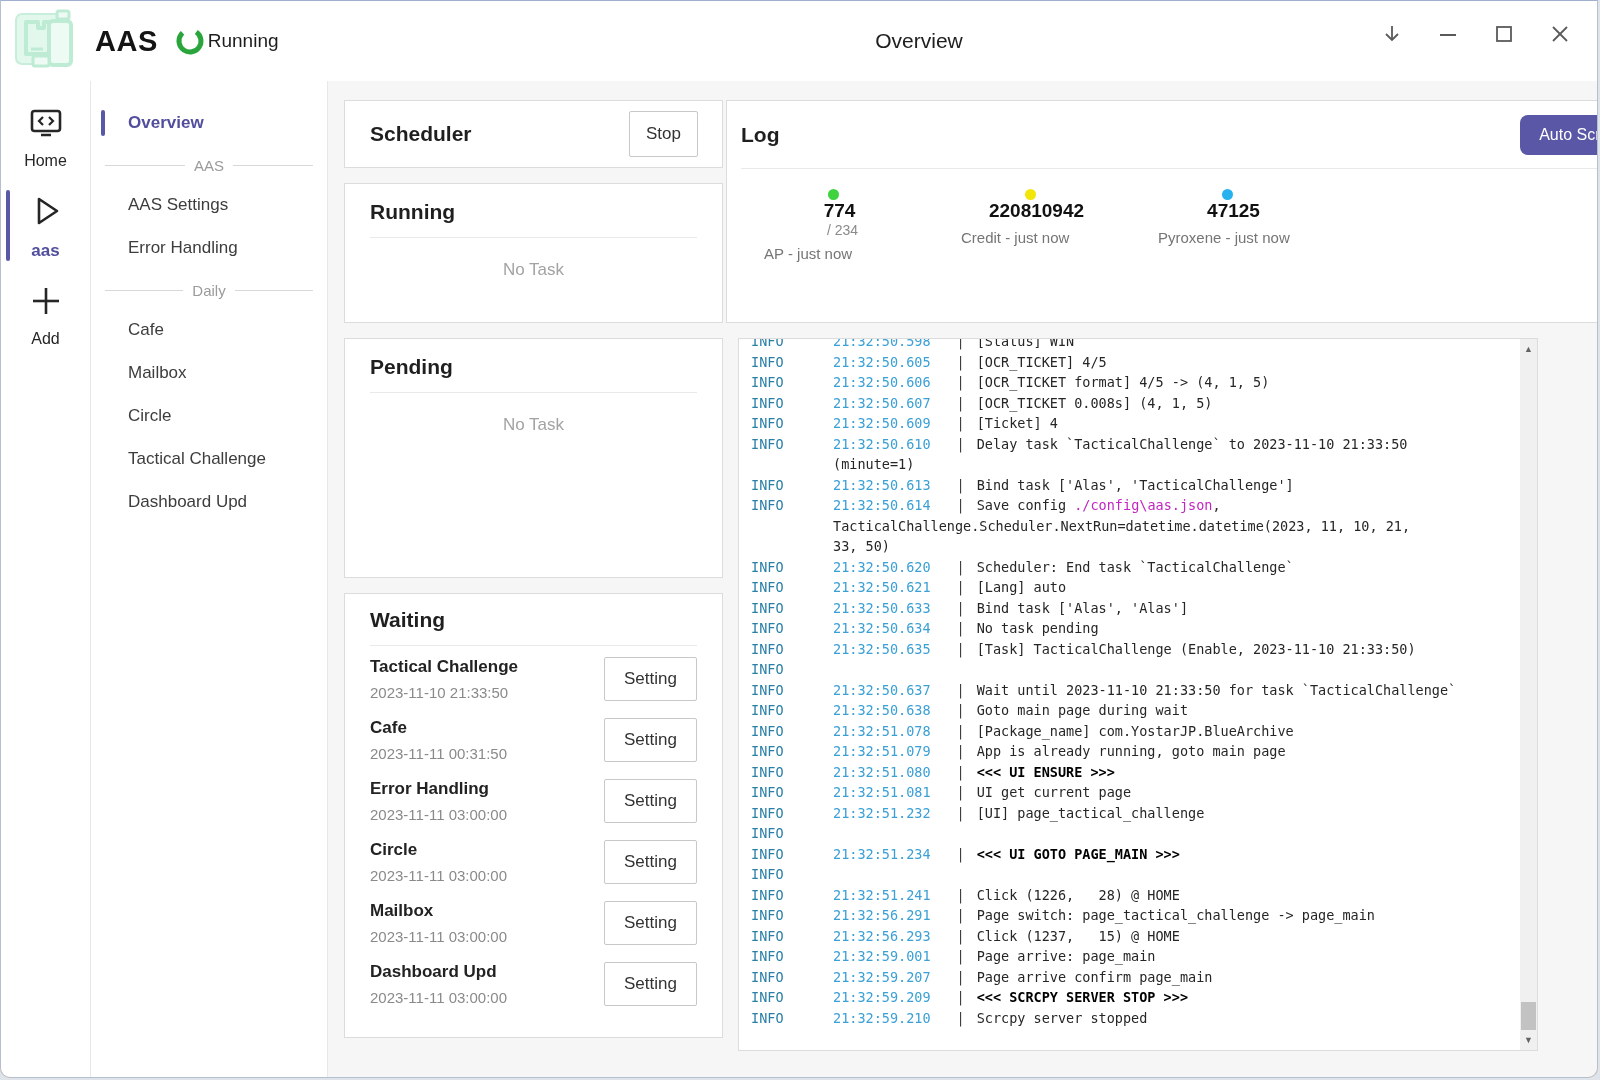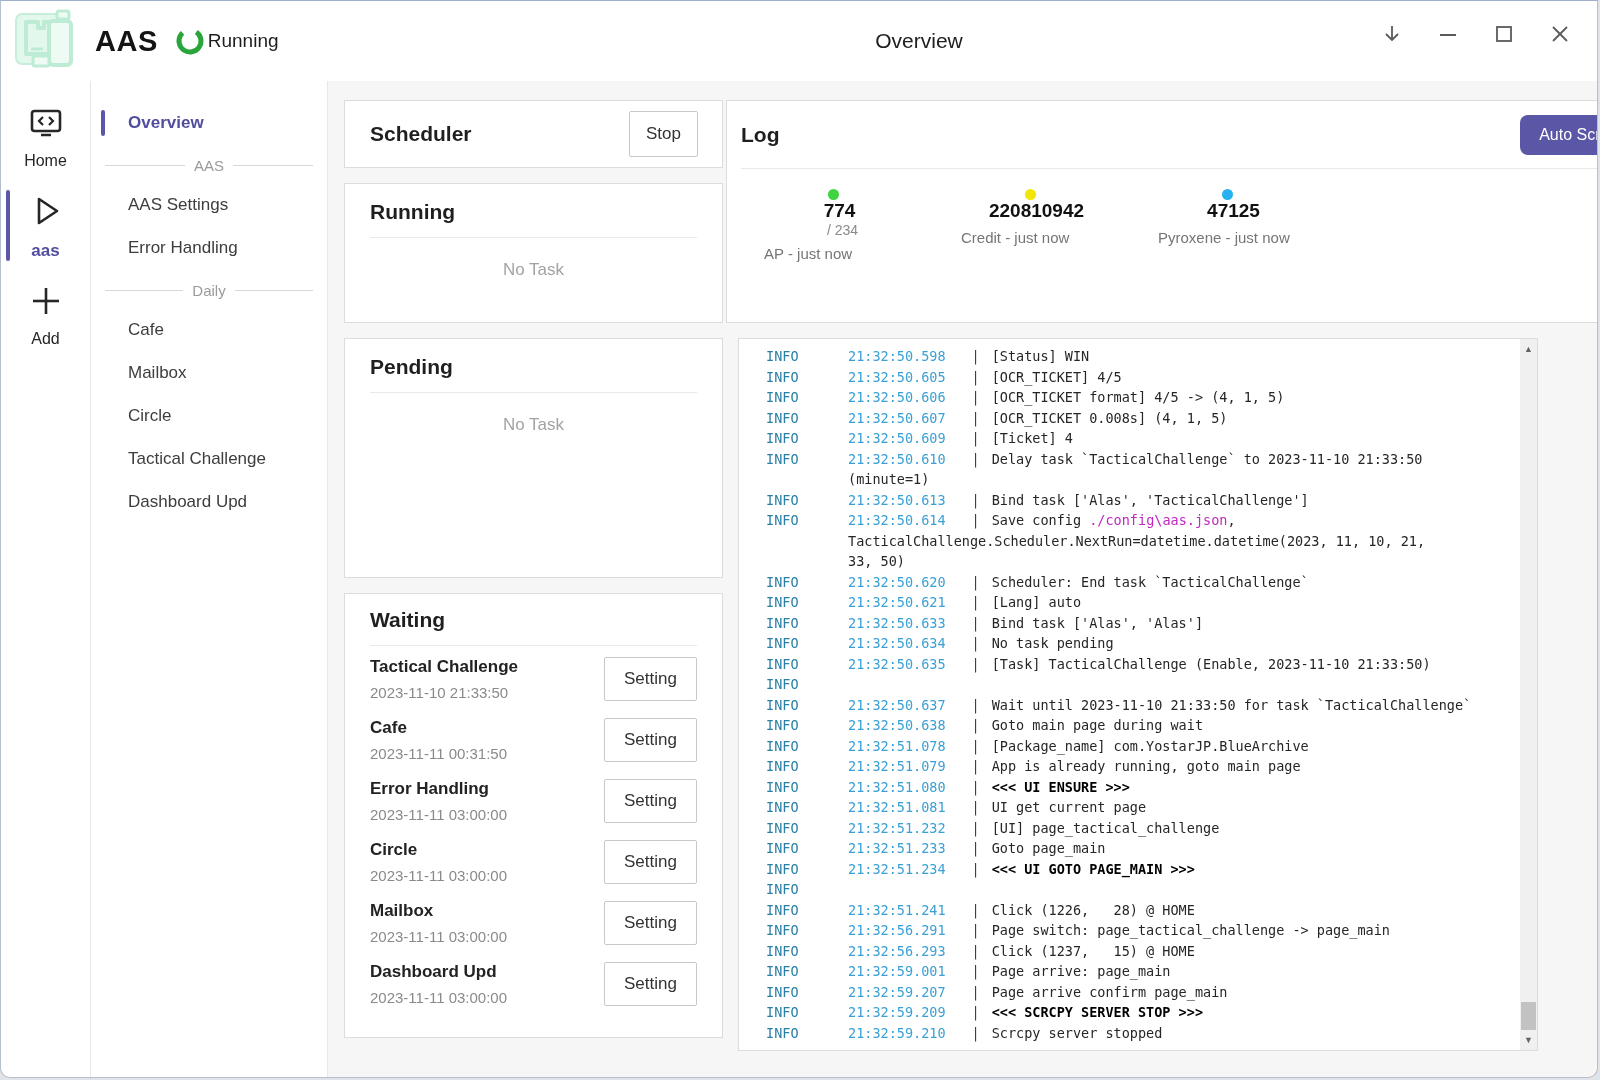--- a/index.html
+++ b/index.html
@@ -60,21 +60,21 @@
   .log-head{display:flex;align-items:center;justify-content:space-between;}
   .btn-accent{background:#5a57a6;border:none;color:#fff;font-family:inherit;font-size:16px;padding:11px 19px;border-radius:8px;}
   .stats{display:flex;margin-top:20px;}
   .stat{width:197px;}
   .stat-top{display:flex;align-items:center;flex-direction:column;}
   .dot{width:11px;height:11px;border-radius:50%;margin-right:12px;flex:0 0 auto;}
   .stat-value{font-size:19px;font-weight:700;color:#111;}
   .stat-suffix{font-size:14px;color:#8a8a8a;margin-left:6px;}
   .stat-label{font-size:15px;color:#757575;margin:7px 0 0 23px;}
 
-  #log-out{left:410px;top:257px;width:800px;height:713px;overflow:hidden;padding:15px;}
+  #log-out{left:410px;top:257px;width:800px;height:713px;overflow:hidden;padding:0;}
   .log-lines{margin:-8px 0 0 12px;padding-right:24px;font-family:"DejaVu Sans Mono",monospace;font-size:13.5px;line-height:20.5px;}
   .log-row{display:flex;}
   .lvl{flex:0 0 82px;color:#2a7fa6;}
   .rest{flex:1;white-space:pre-wrap;color:#262626;word-break:break-word;}
   .time{color:#3aa0d6;}
   .sep{color:#3f3f3f;padding:0 12px 0 26px;}
   .msg.path{color:#c026c0;}
   .log-row.bold .msg{font-weight:700;color:#000;}
 
   .vscroll{position:absolute;top:0;bottom:0;right:0;width:17px;background:#f0f0f0;}
@@ -382,21 +382,20 @@
             <div class="log-row">
               <span class="lvl">INFO</span>
               <span class="rest"><span class="time">21:32:51.081</span><span class="sep">|</span><span class="msg">UI get current page</span></span>
             </div>
             <div class="log-row">
               <span class="lvl">INFO</span>
               <span class="rest"><span class="time">21:32:51.232</span><span class="sep">|</span><span class="msg">[UI] page_tactical_challenge</span></span>
             </div>
             <div class="log-row">
               <span class="lvl">INFO</span>
-              <span class="rest"><span class="time">21:32:51.233</span><span class="sep">|</span><span class="msg">Goto page_main</span></span>
             </div>
             <div class="log-row bold">
               <span class="lvl">INFO</span>
               <span class="rest"><span class="time">21:32:51.234</span><span class="sep">|</span><span class="msg">&lt;&lt;&lt; UI GOTO PAGE_MAIN &gt;&gt;&gt;</span></span>
             </div>
             <div class="log-row">
               <span class="lvl">INFO</span>
             </div>
             <div class="log-row">
               <span class="lvl">INFO</span>

